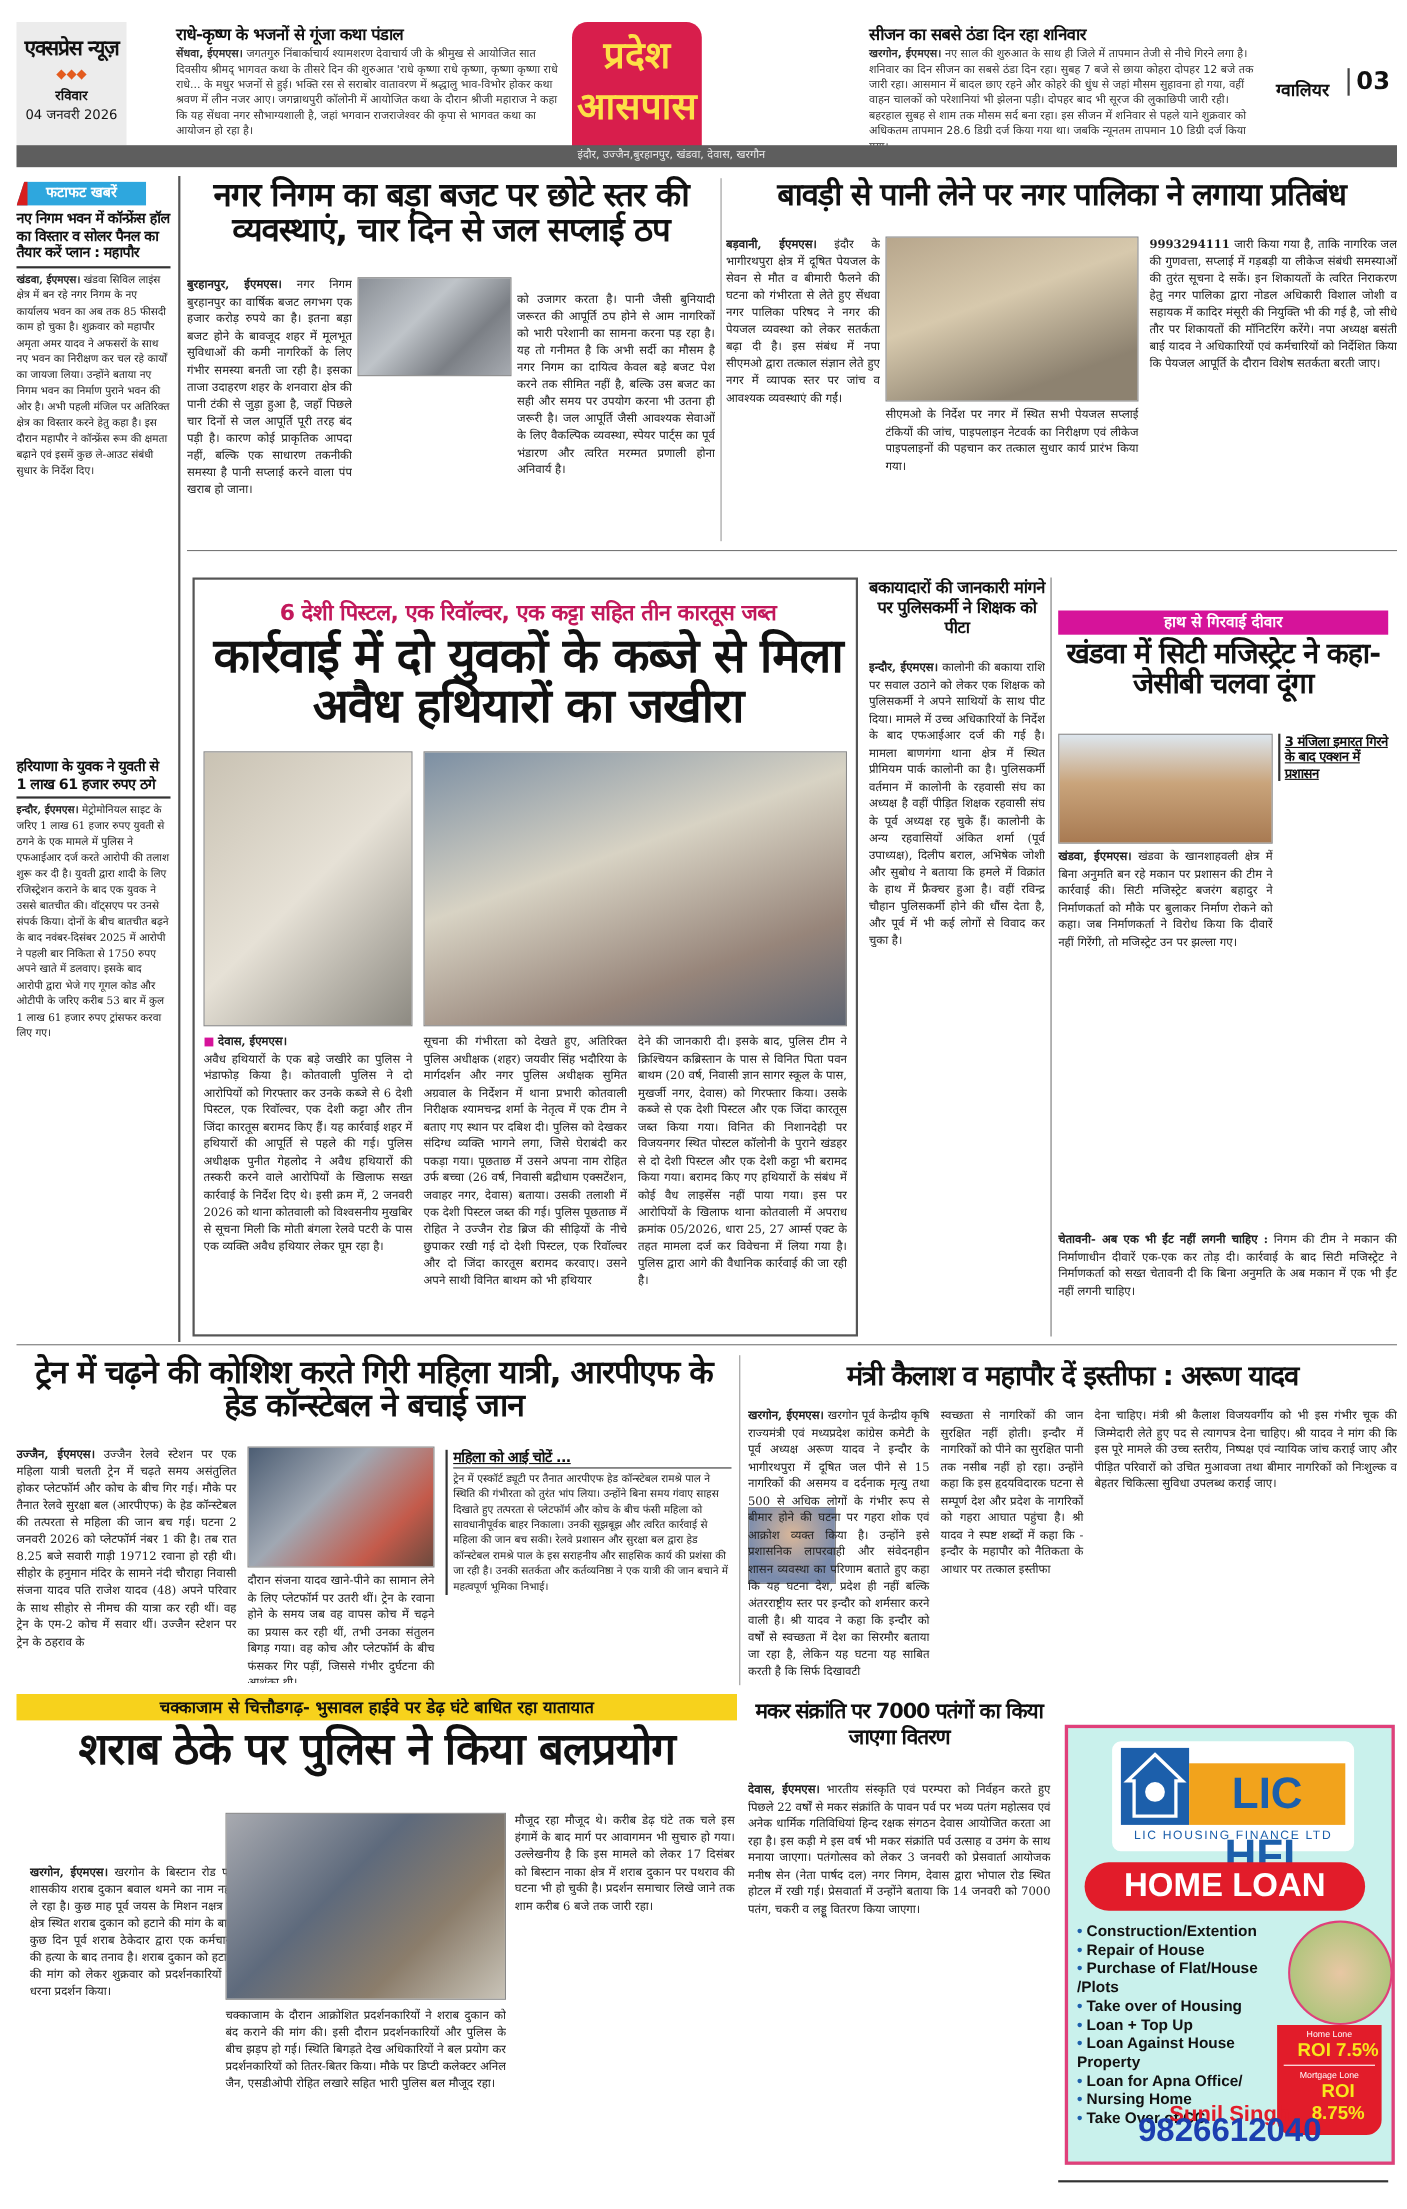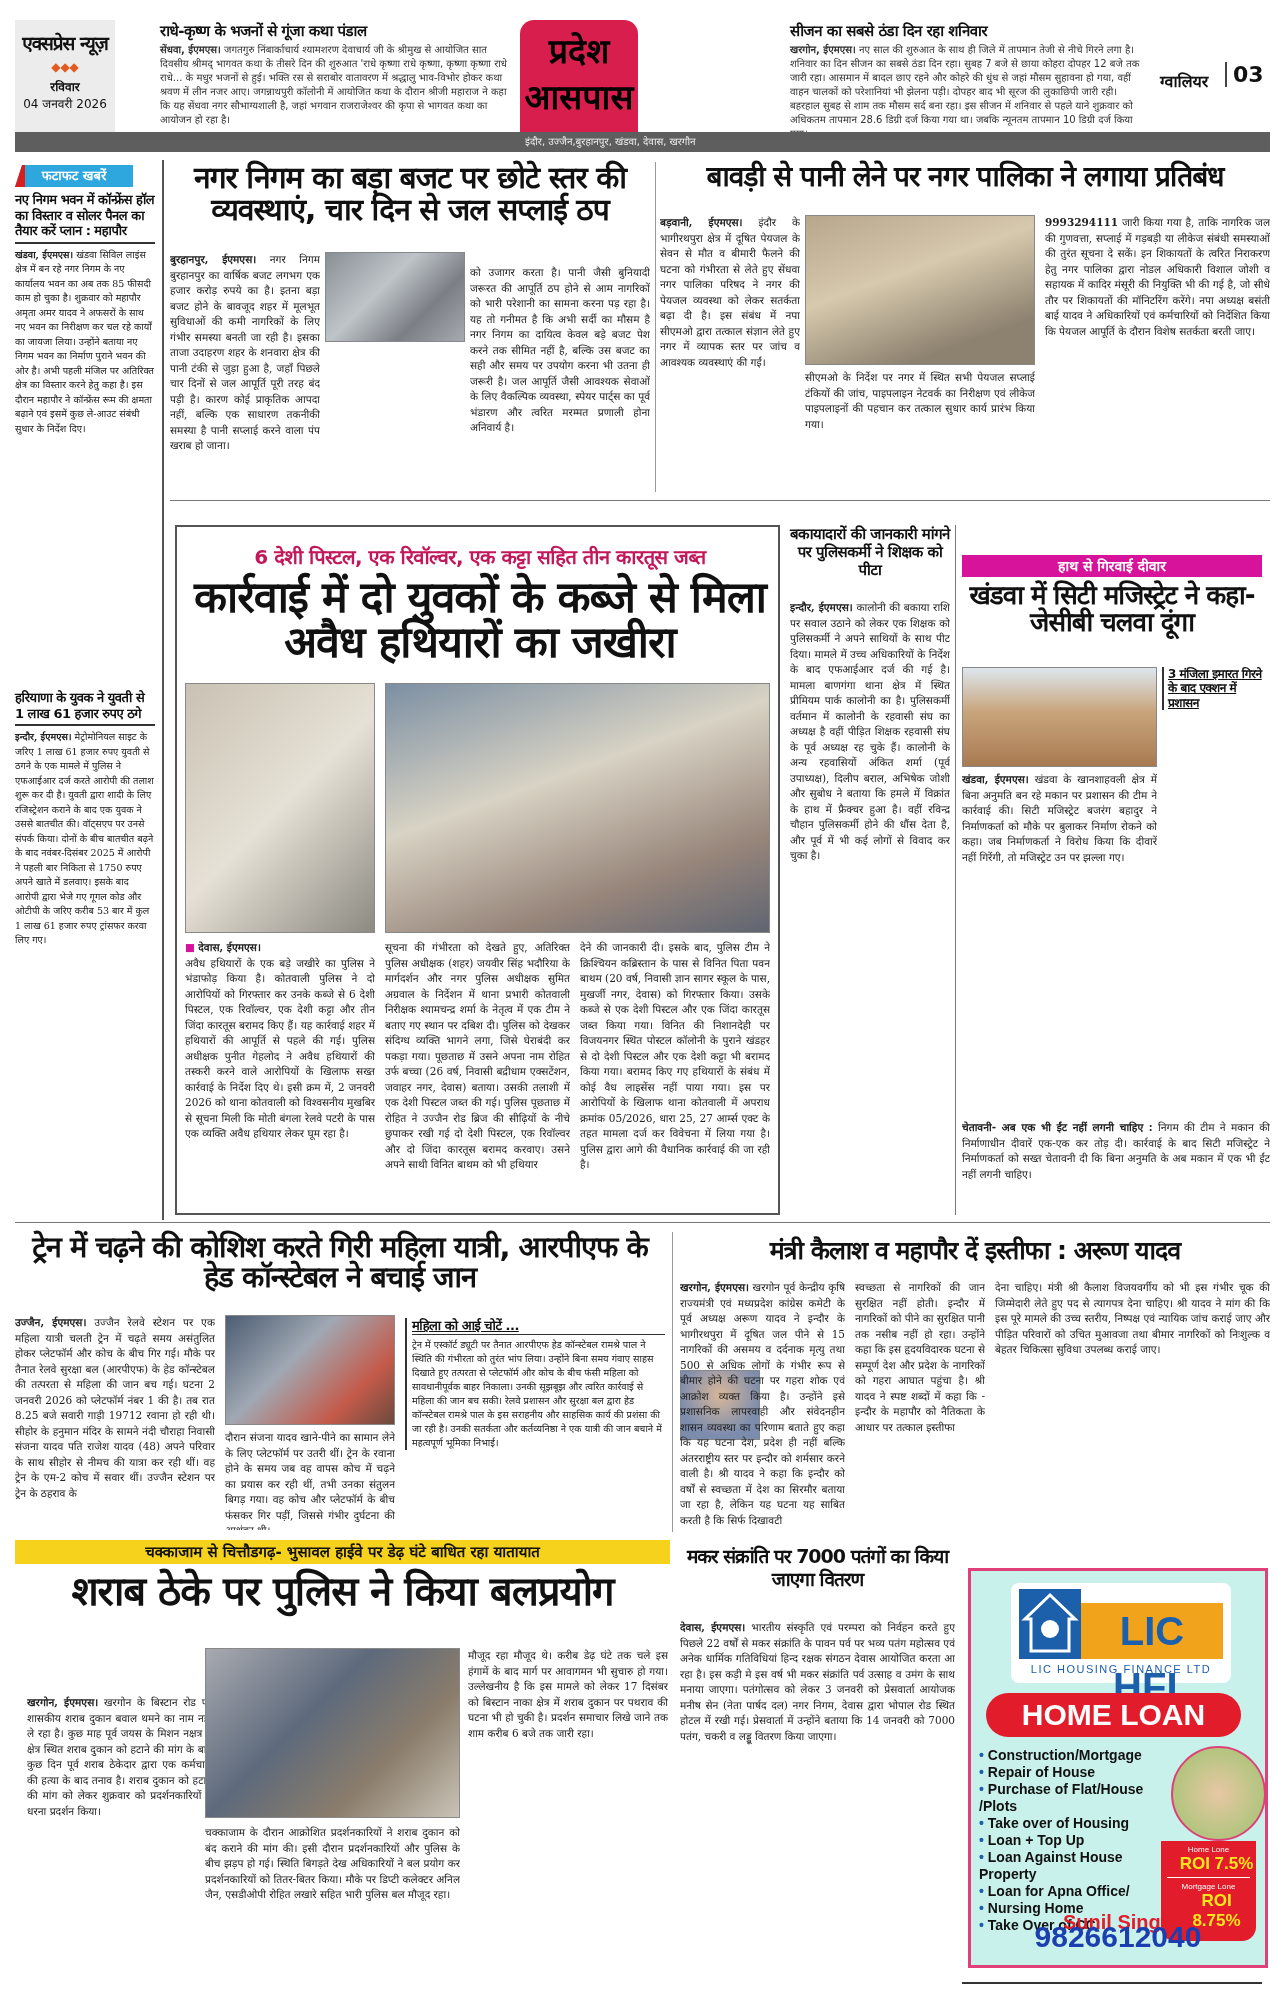--- a/index.html
+++ b/index.html
@@ -12,21 +12,21 @@
   .vrule { background: #555; width: 2px; }
   .hrule { background: #333; height: 2px; }
   
   #masthead-left { left: 15px; top: 20px; width: 100px; height: 112px; background: #ececec; text-align: center; padding-top: 10px; }
   #paper-name { font-size: 19px; font-weight: 900; letter-spacing: -1px; }
   #diamonds { color: #e35b1e; font-size: 12px; margin: 4px 0; }
   #day { font-size: 12px; font-weight: bold; }
   #date { font-size: 12px; }
   #grey-band { left: 15px; top: 132px; width: 1255px; height: 20px; background: #5e5e5e; }
   #region-strip { right: 0; top: 132px; height: 20px; color: #eee; font-size: 10px; line-height: 20px; left: 525px; width: 300px; }
-  #section-box { left: 520px; top: 20px; width: 118px; height: 115px; background: #d81e4c; border-radius: 14px 14px 0 0; color: #000000; text-align: center; font-weight: 900; font-size: 34px; line-height: 46px; padding-top: 8px; }
+  #section-box { left: 520px; top: 20px; width: 118px; height: 115px; background: #d81e4c; border-radius: 14px 14px 0 0; color: #fde047; text-align: center; font-weight: 900; font-size: 34px; line-height: 46px; padding-top: 8px; }
   #city { left: 1160px; top: 70px; font-size: 16px; font-weight: bold; }
   #page-no { left: 1225px; top: 62px; font-size: 22px; font-weight: 900; border-left: 2px solid #444; padding-left: 6px; }
   .top-story-h { font-size: 15px; font-weight: 900; letter-spacing: -0.5px; margin-bottom: 3px; }
   .top-story-b { font-size: 10px; line-height: 14px; color: #333; }
   
   .tag-fatafat { left: 15px; top: 165px; width: 118px; height: 22px; background: #2ea7de; color: #fff; font-weight: 700; font-size: 13px; text-align: center; line-height: 22px; clip-path: polygon(6% 0,100% 0,100% 100%,0 100%); }
   .tag-fatafat:before { content:""; position:absolute; left:0; top:0; width:10px; height:22px; background:#d81e1e; }
   .sub-h { font-weight: 900; letter-spacing: -0.5px; line-height: 1.2; }
   .kicker-red { color: #c2185b; font-weight: 900; }
   .pink-band { background: #d6139a; color: #fff; font-weight: 900; text-align: center; }
@@ -208,21 +208,21 @@
       <svg width="62" height="70" viewBox="0 0 62 70">
           <polygon points="31,6 56,30 50,30 50,62 12,62 12,30 6,30" fill="none" stroke="#fff" stroke-width="3"></polygon>
           <circle cx="31" cy="40" r="9" fill="#fff"></circle>
         </svg>
     </div>
     <div class="ad-logo-orange">LIC HFL</div>
     <div class="ad-logo-sub">LIC HOUSING FINANCE LTD</div>
   </div>
   <div class="ad-homeloan">HOME LOAN</div>
   <ul class="ad-list">
-    <li>Construction/Mortgage</li>
+    <li>Construction/Extention</li>
     <li>Repair of House</li>
     <li>Purchase of Flat/House /Plots</li>
     <li>Take over of Housing</li>
     <li>Loan + Top Up</li>
     <li>Loan Against House Property</li>
     <li>Loan for Apna Office/</li>
     <li>Nursing Home</li>
     <li>Take Over of CC</li>
   </ul>
   <div class="ad-photo"></div>

